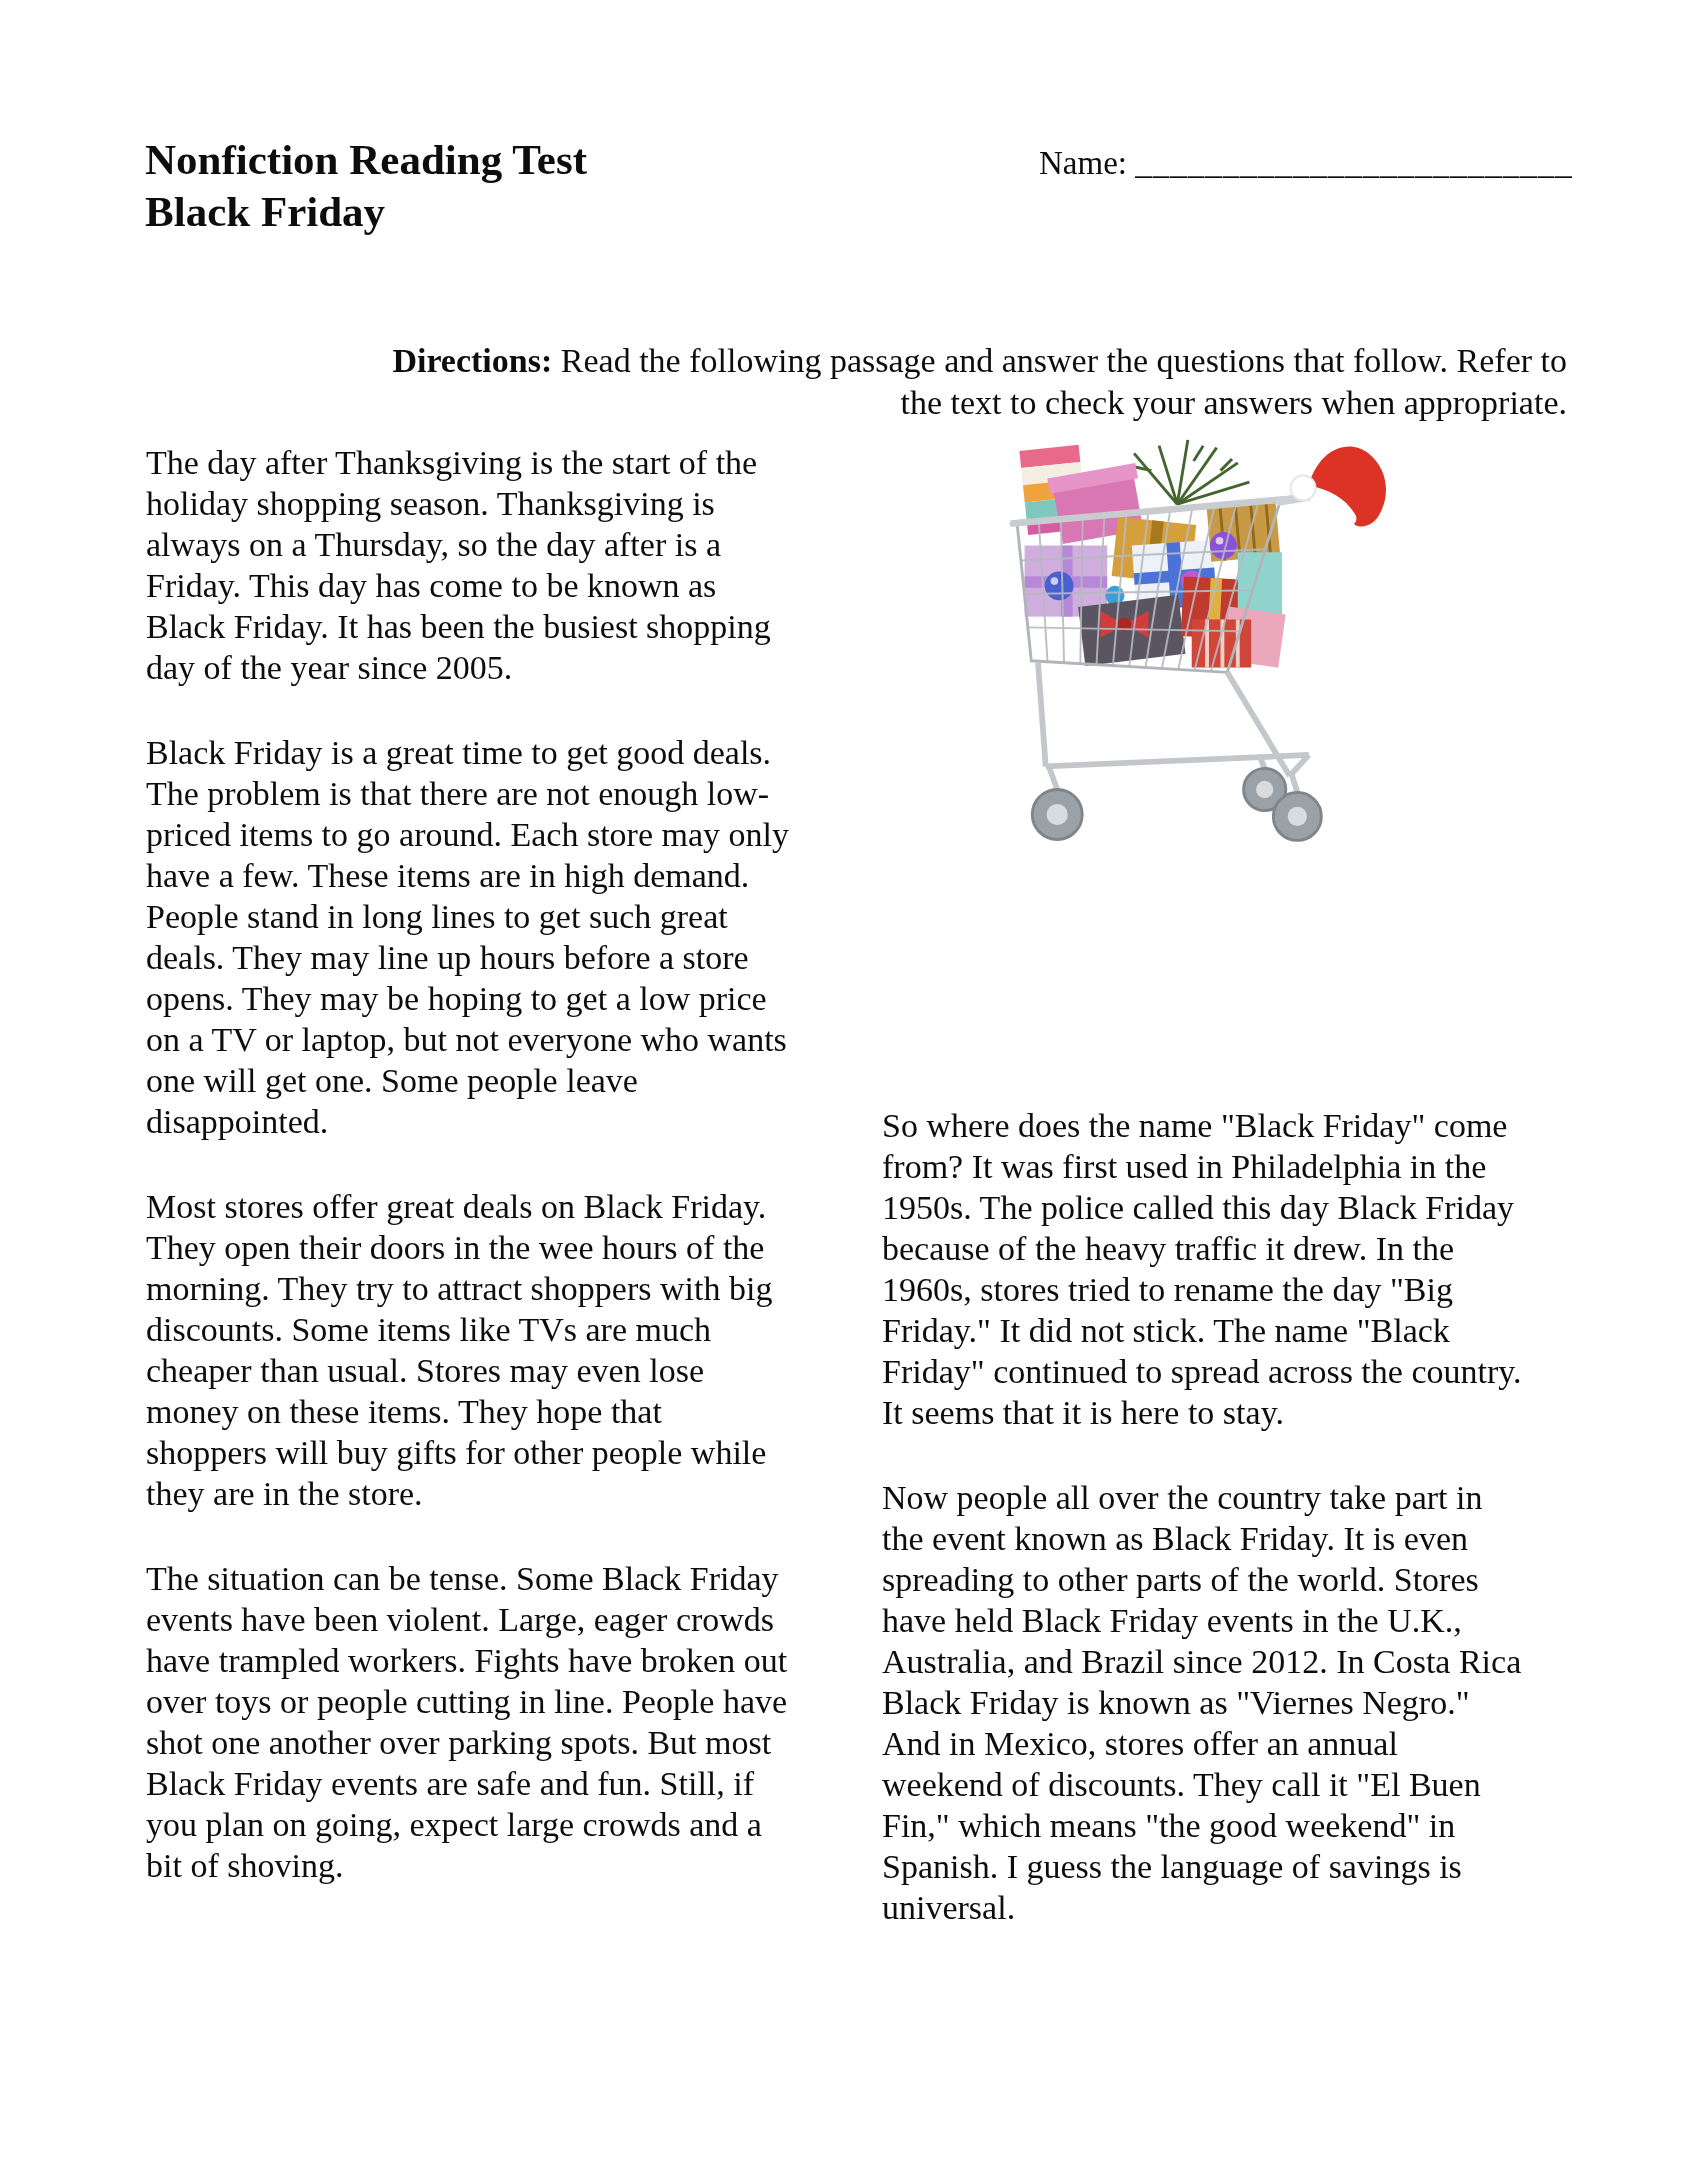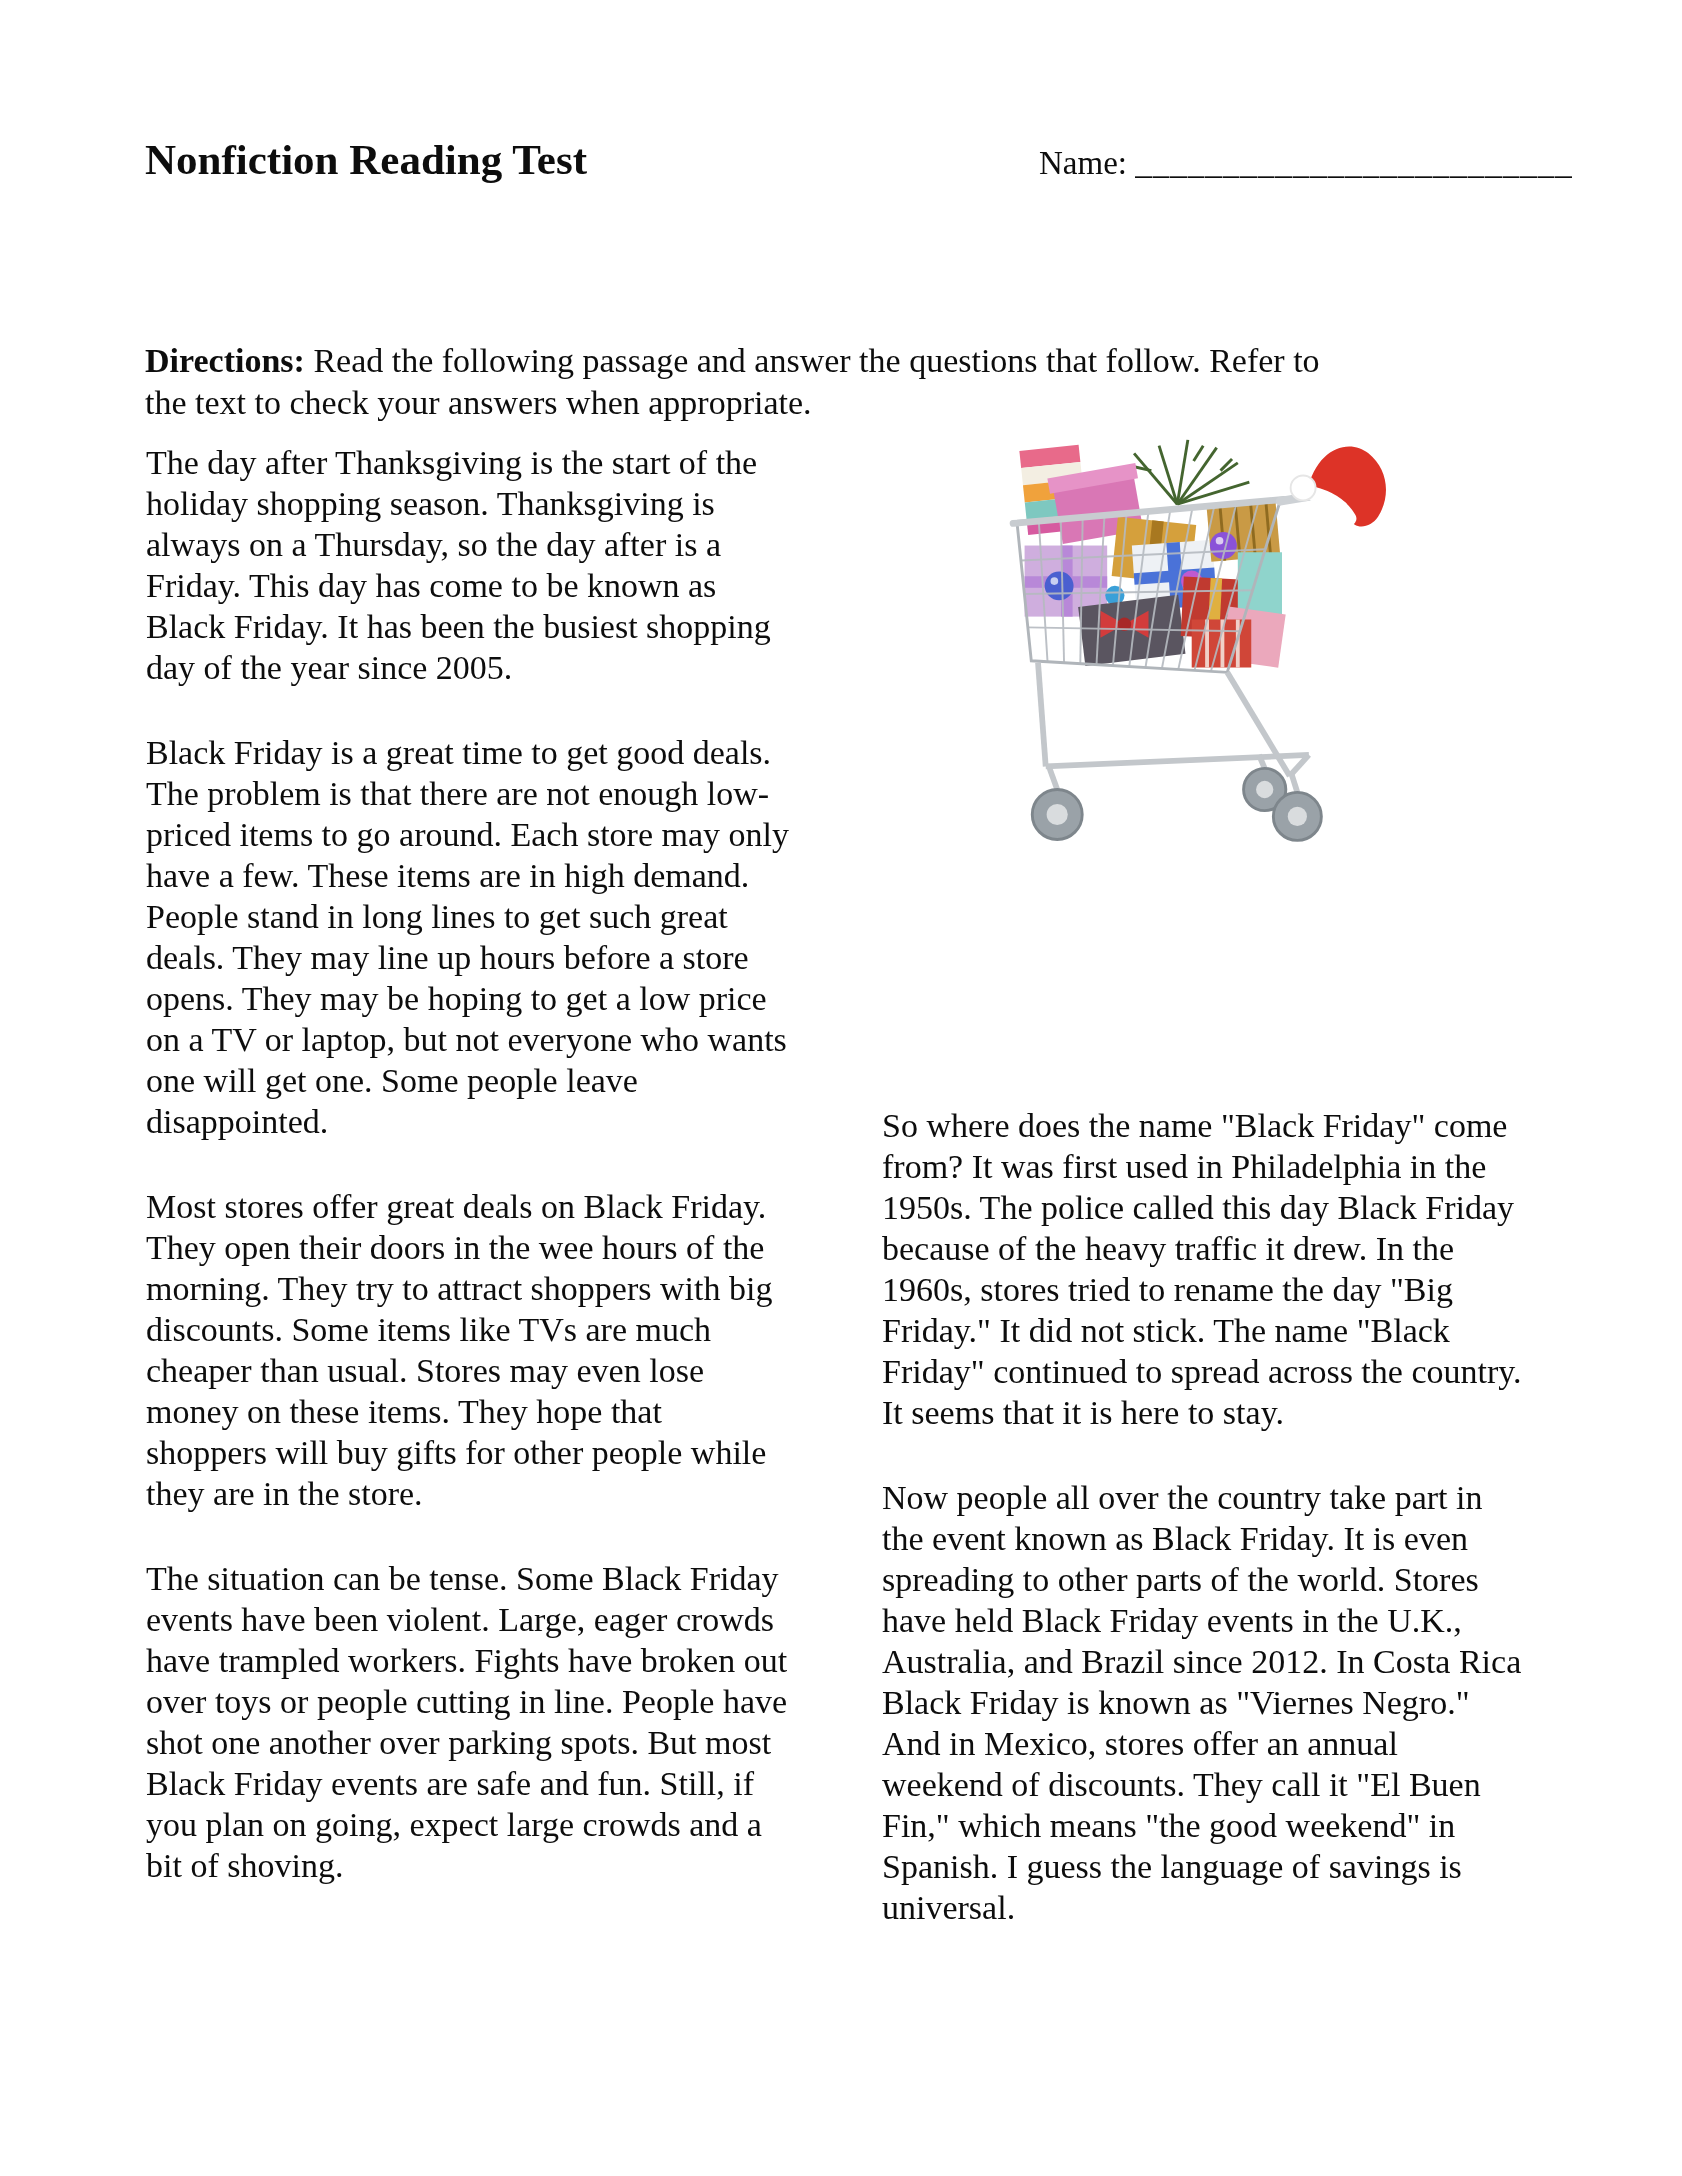--- a/index.html
+++ b/index.html
@@ -18,20 +18,21 @@
   }
   .name-blank{letter-spacing:1px;}
   .title{
     position:absolute;left:145px;top:134px;
     font-weight:bold;font-size:43px;line-height:52px;
   }
   .directions{
     position:absolute;left:145px;top:298px;width:1422px;
     font-size:34px;line-height:42px;
     white-space:pre-line;
+    text-align:right;
   }
   .directions .b{font-weight:bold;}
   .col{
     position:absolute;
     font-size:34px;line-height:41px;
   }
   .col p{
     margin:12px 0 44px 0;
     white-space:pre-line;
   }
@@ -46,20 +47,21 @@
 
 <div class="page">
 
   <div class="name-row">
     <span>Name:</span>
     <span class="name-blank">_________________________</span>
   </div>
 
   <div class="title">
     <div>Nonfiction Reading Test</div>
+    <div>Black Friday</div>
   </div>
 
   <div class="directions">
     <span class="b">Directions:</span><span> Read the following passage and answer the questions that follow. Refer to
 the text to check your answers when appropriate.</span>
   </div>
 
   <div class="col col-left">
     <p>The day after Thanksgiving is the start of the
 holiday shopping season. Thanksgiving is

